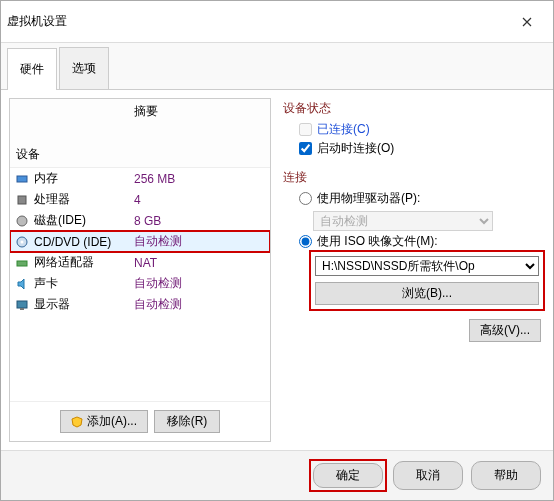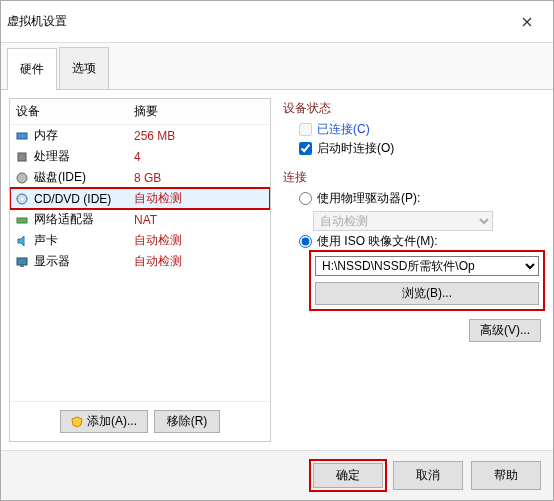--- a/index.html
+++ b/index.html
@@ -6,40 +6,40 @@
 body { background: #fff; width: 554px; height: 501px; display: flex; flex-direction: column; border: 1px solid #aaa; }
 .titlebar { height: 42px; background: #fff; border-bottom: 1px solid #ddd; display: flex; align-items: center; padding: 0 6px; }
 .titlebar .title { flex: 1; }
 .titlebar .close { width: 40px; height: 20px; display: flex; align-items: center; justify-content: center; cursor: pointer; }
 .tabs { display: flex; padding: 4px 6px 0 6px; border-bottom: 1px solid #ccc; background: #f9f9f9; }
 .tab { padding: 12px 12px; border: 1px solid #ccc; border-bottom: none; background: #fff; margin-right: 2px; position: relative; top: 1px; cursor: pointer; }
 .tab.inactive { background: #f0f0f0; top: 0; }
 .content { flex: 1; display: flex; padding: 8px; gap: 8px; overflow: hidden; }
 .left-panel { width: 262px; display: flex; flex-direction: column; border: 1px solid #ccc; }
 .hw-header { display: flex; padding: 4px 6px; border-bottom: 1px solid #eee; background: #fdfdfd; }
-.hw-header .col1 { width: 118px; font-weight: normal; }
+.hw-header .col1 { width: 118px; font-weight: normal; margin-top: 43px; }
 .hw-list { flex: 1; overflow: auto; }
 .hw-row { display: flex; align-items: center; padding: 2px 4px; gap: 4px; cursor: pointer; }
 .hw-row.selected { background: #e5f3ff; outline: 2px solid #cc0000; outline-offset: -1px; }
 .hw-row .icon { width: 16px; height: 16px; display: inline-flex; align-items: center; justify-content: center; }
 .hw-row .label { width: 96px; }
-.hw-row .summary { flex: 1; color: #b91c1c; }
+.hw-row .summary { flex: 1; color: #701a75; }
 .left-buttons { display: flex; justify-content: center; gap: 6px; padding: 8px 4px; border-top: 1px solid #eee; }
 .btn { background: #e1e1e1; border: 1px solid #adadad; padding: 2px 10px; min-width: 66px; cursor: pointer; text-align: center; display: inline-flex; align-items: center; justify-content: center; gap: 4px; }
 .right-panel { flex: 1; display: flex; flex-direction: column; gap: 10px; padding: 2px 4px; }
 .group-title { color: #7f1d1d; margin-bottom: 4px; }
 .radio-line, .check-line { display: flex; align-items: center; gap: 5px; margin: 2px 0 2px 16px; }
 .iso-row { display: flex; gap: 6px; margin: 4px 0 0 30px; outline: 2px solid #cc0000; outline-offset: 2px; padding: 2px; flex-direction: column; }
 .iso-row select { flex: 1; border: 1px solid #7a7a7a; padding: 1px 2px; background: #fff; }
 .iso-row .btn { min-width: 60px; }
 .adv-row { display: flex; justify-content: flex-end; margin-top: 12px; }
 .dropdown-disabled { margin: 4px 0 0 30px; }
 .dropdown-disabled select { width: 180px; border: 1px solid #c0c0c0; background: #f0f0f0; color: #888; padding: 1px 2px; }
 .footer { display: flex; justify-content: flex-end; gap: 8px; padding: 10px 12px; border-top: 1px solid #ddd; background: #f4f4f4; }
-.footer .btn { min-width: 70px; padding: 3px 5px; }
+.footer .btn { min-width: 70px; padding: 3px 5px; border-radius: 10px; }
 .footer .ok-wrap { outline: 2px solid #cc0000; padding: 2px; }
 input[type=radio], input[type=checkbox] { accent-color: #0066cc; }
 </style>
 </head>
 <body>
 
 <div class="titlebar">
   <span class="title">虚拟机设置</span>
   <span class="close">
     <svg width="10" height="10" viewBox="0 0 10 10">

